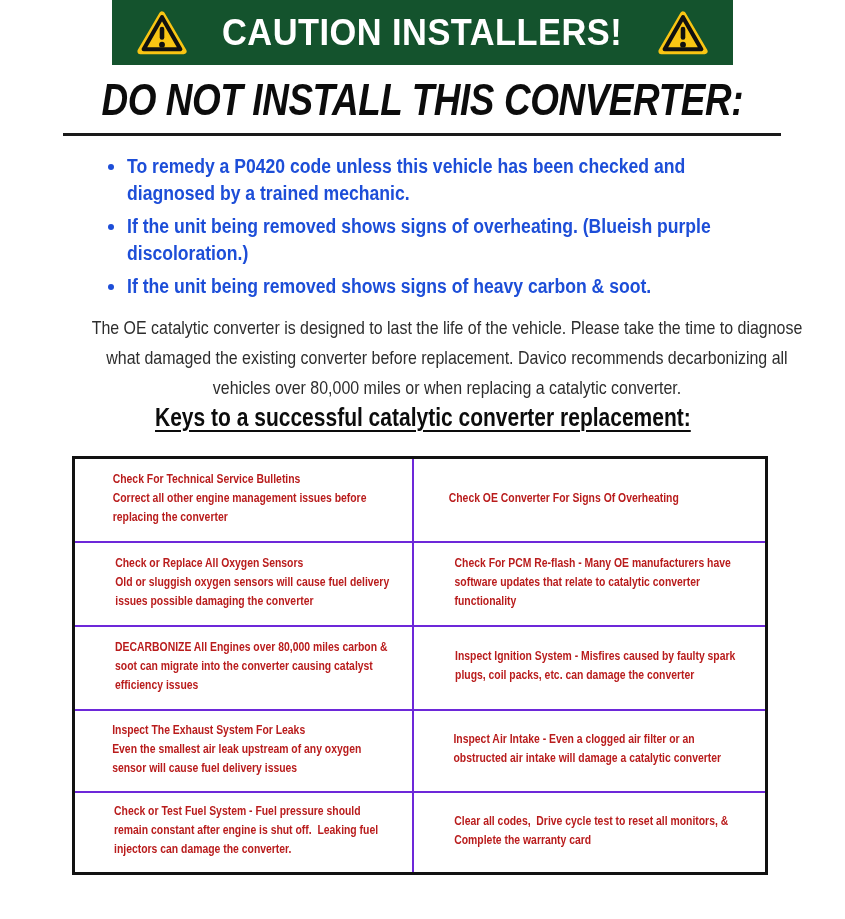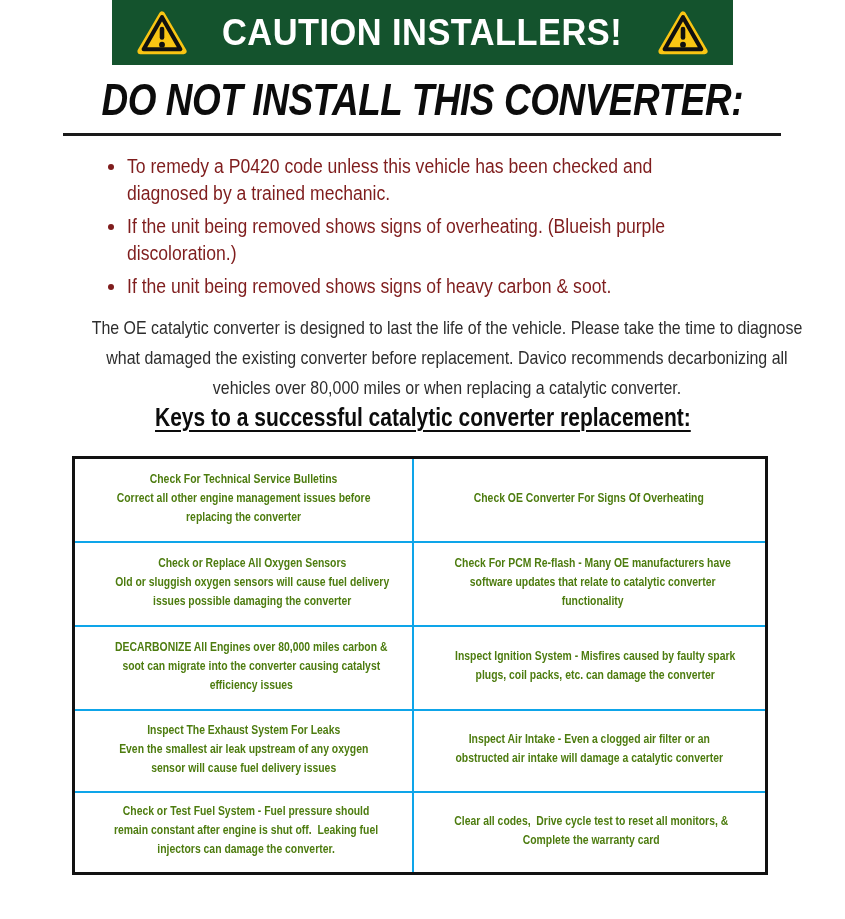--- a/index.html
+++ b/index.html
@@ -41,24 +41,24 @@
 
   .divider { width:718px; height:3px; background:#1a1a1a; margin:7px 0 0 63px; }
 
   
   .warning-list {
     margin:17px 0 0 0;
     padding-left:127px;
     list-style:disc;
   }
   .warning-list li {
-    font-size:20px; font-weight:normal;
+    font-size:20px; font-weight:bold;
     line-height:27px;
     margin-bottom:6px;
-    color:#7f1d1d;
+    color:#1d4ed8;
   }
   .warning-list li span {
     display:inline-block;
     white-space:pre;
     transform:scaleX(0.88);
     transform-origin:left center;
     vertical-align:top;
   }
 
   
@@ -87,24 +87,24 @@
 
   
   .keys-table {
     border-collapse:collapse;
     table-layout:fixed;
     width:693px;
     margin:24px 0 0 72px;
     border:3px solid #111111;
   }
   .keys-table td {
-    border:2px solid #0ea5e9;
-    text-align:center; vertical-align:middle;
+    border:2px solid #6d28d9;
+    text-align:left; vertical-align:middle;
     font-weight:bold; font-size:13px;
-    color:#4d7c0f;
+    color:#b91c1c;
     padding:2px 6px 8px;
     overflow:hidden;
   }
   .keys-table td span {
     display:inline-block;
     white-space:pre;
     line-height:19px;
     transform:scaleX(0.8);
   }
   .col-left  { width:339px; }

